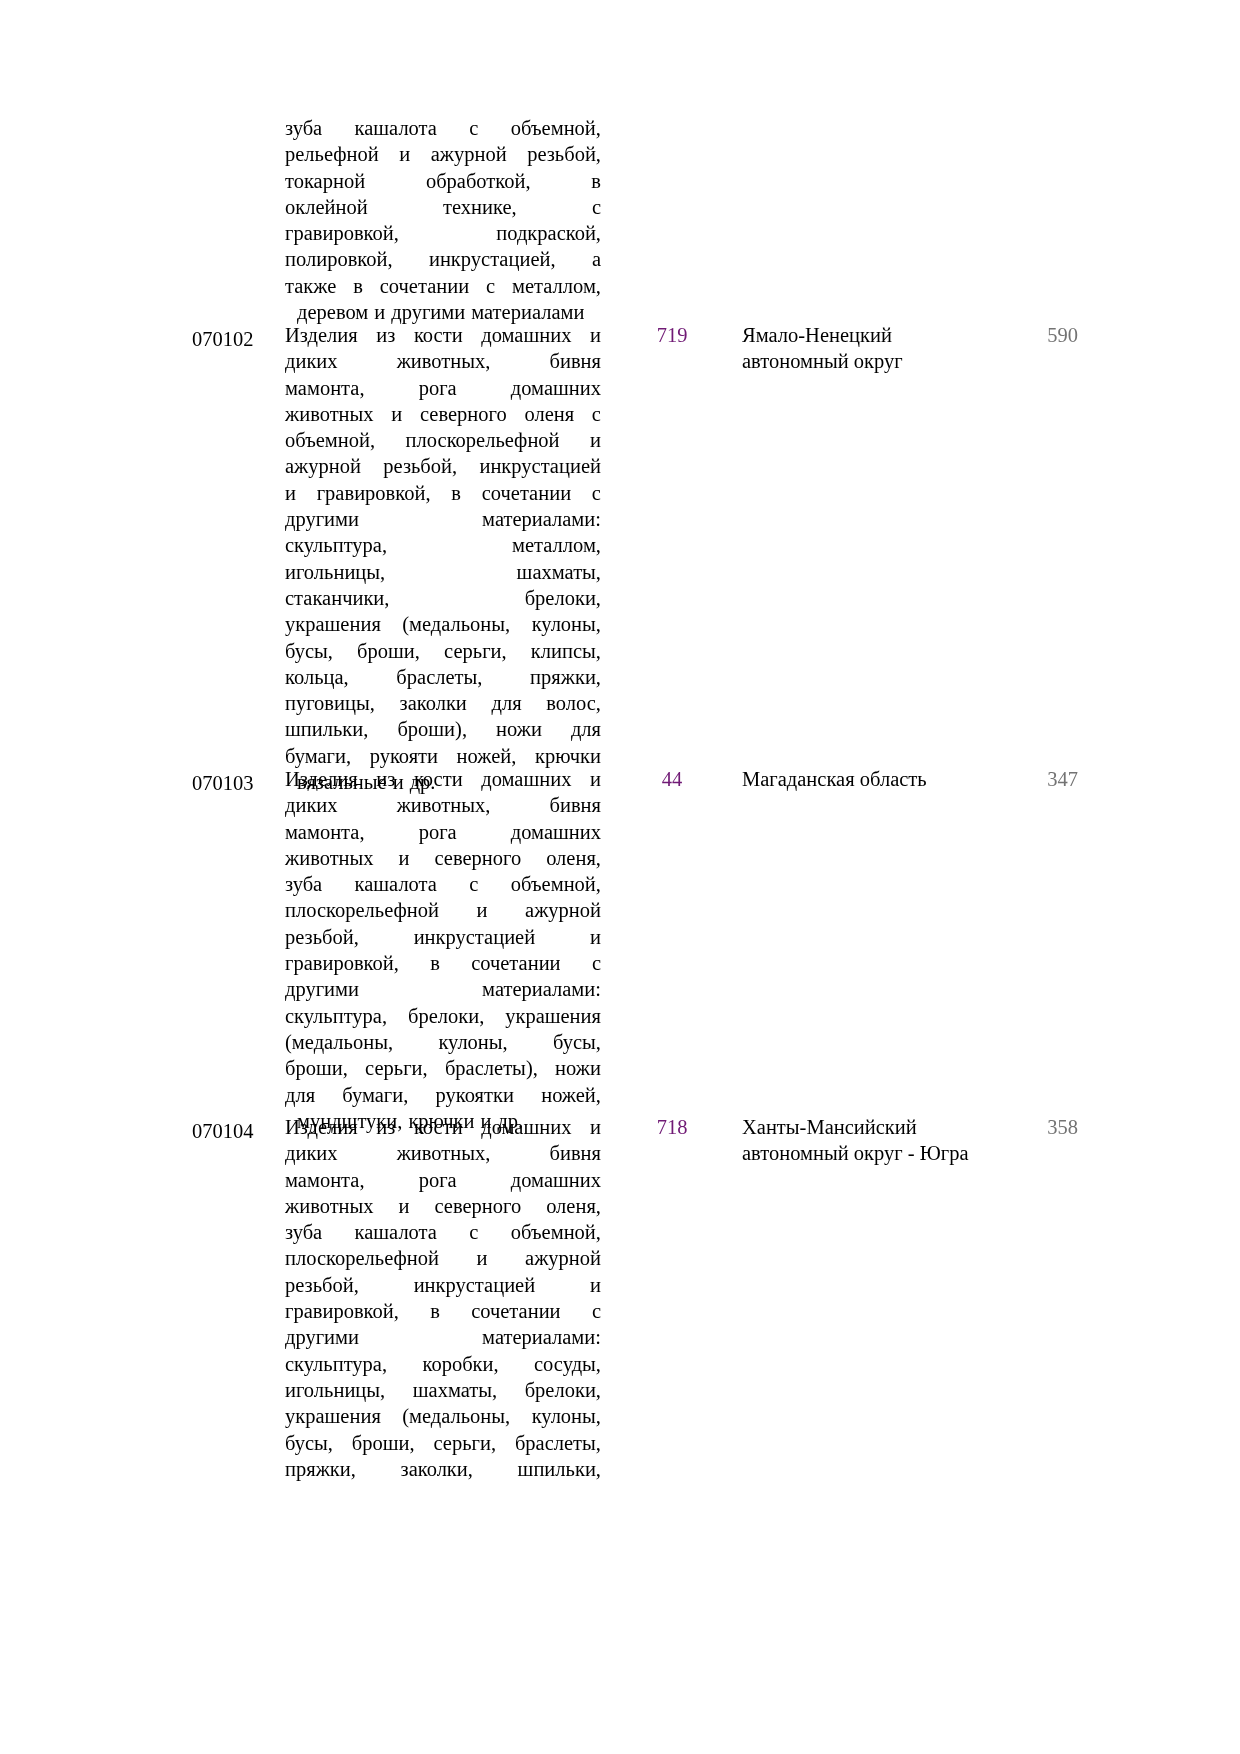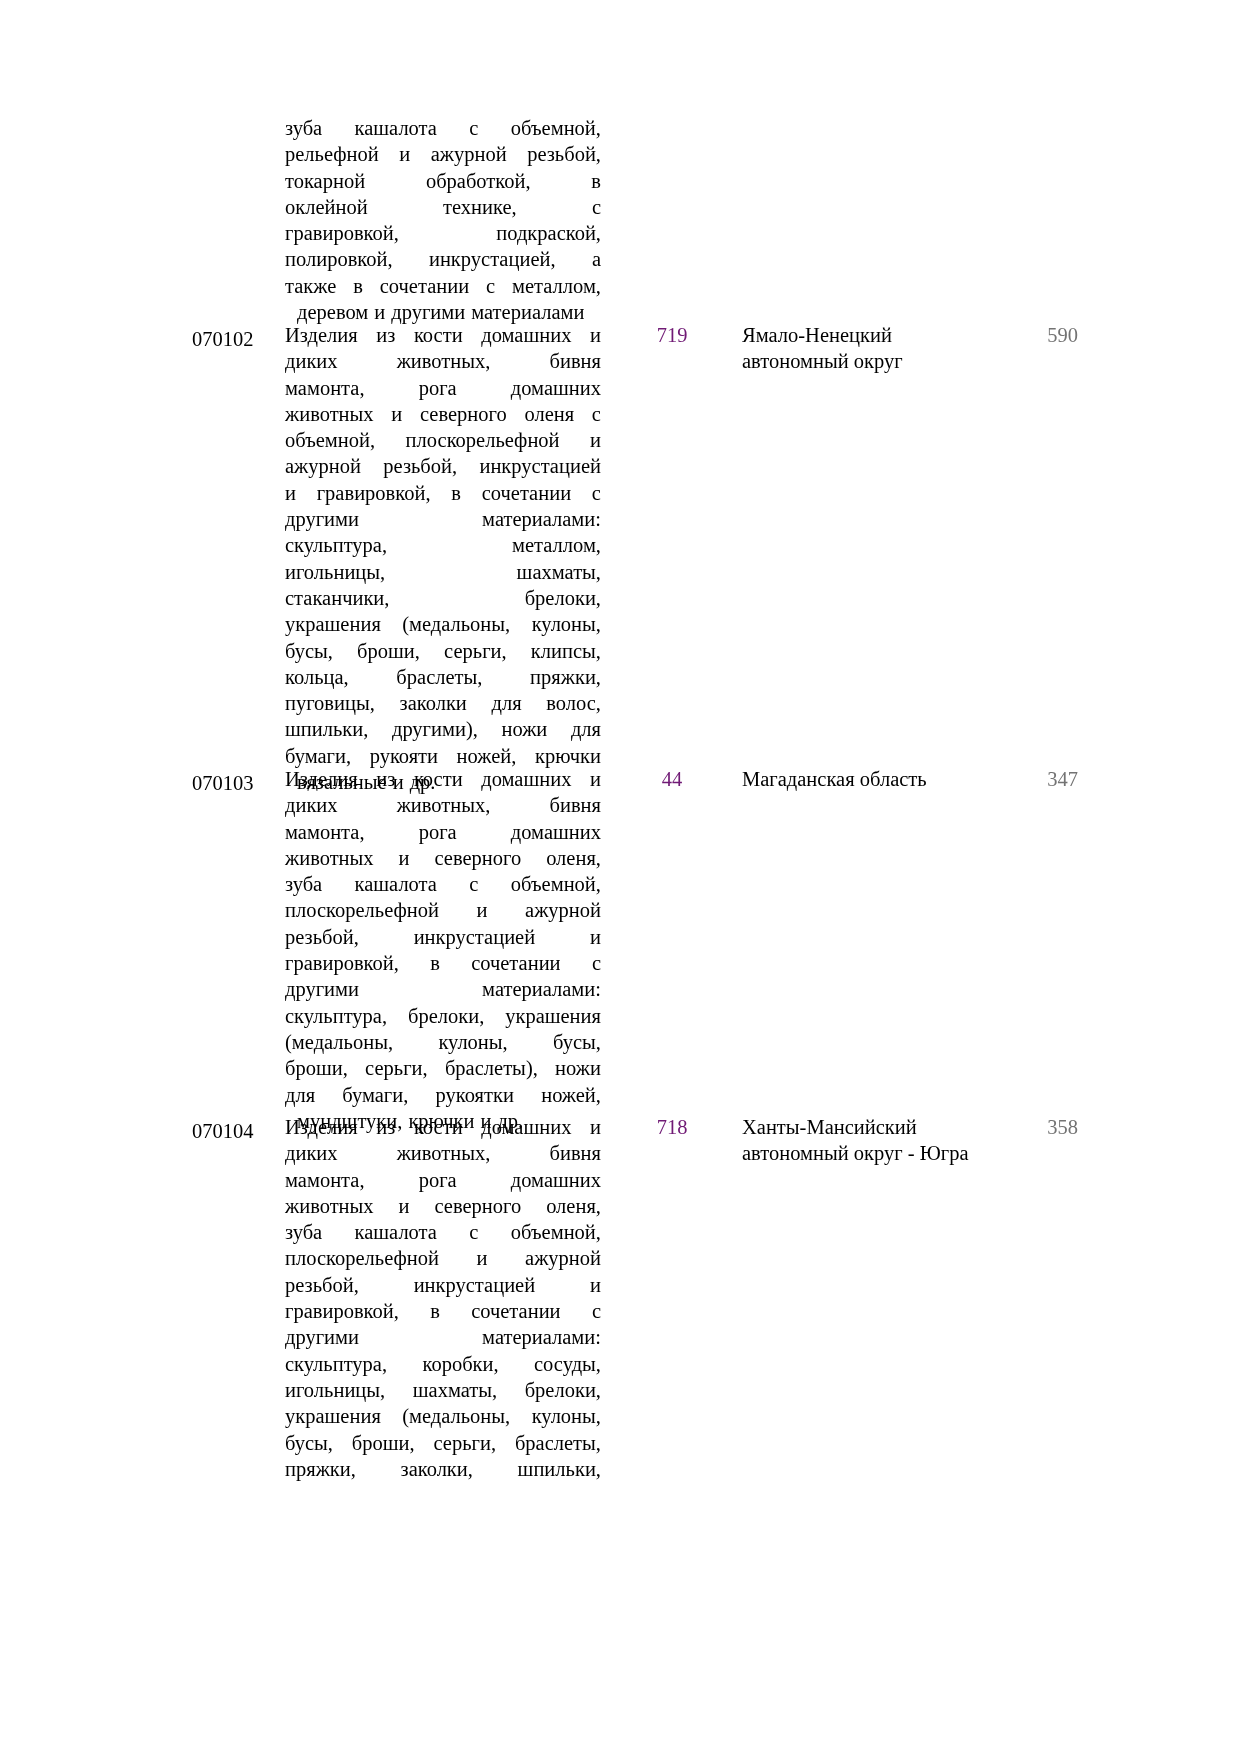--- a/index.html
+++ b/index.html
@@ -144,21 +144,21 @@
         <span>пряжки,</span>
       </div>
       <div class="line-flex">
         <span>пуговицы,</span>
         <span>заколки</span>
         <span>для</span>
         <span>волос,</span>
       </div>
       <div class="line-flex">
         <span>шпильки,</span>
-        <span>другими),</span>
+        <span>броши),</span>
         <span>ножи</span>
         <span>для</span>
       </div>
       <div class="line-flex">
         <span>бумаги,</span>
         <span>рукояти</span>
         <span>ножей,</span>
         <span>крючки</span>
       </div>
       <div class="line-flex last">

